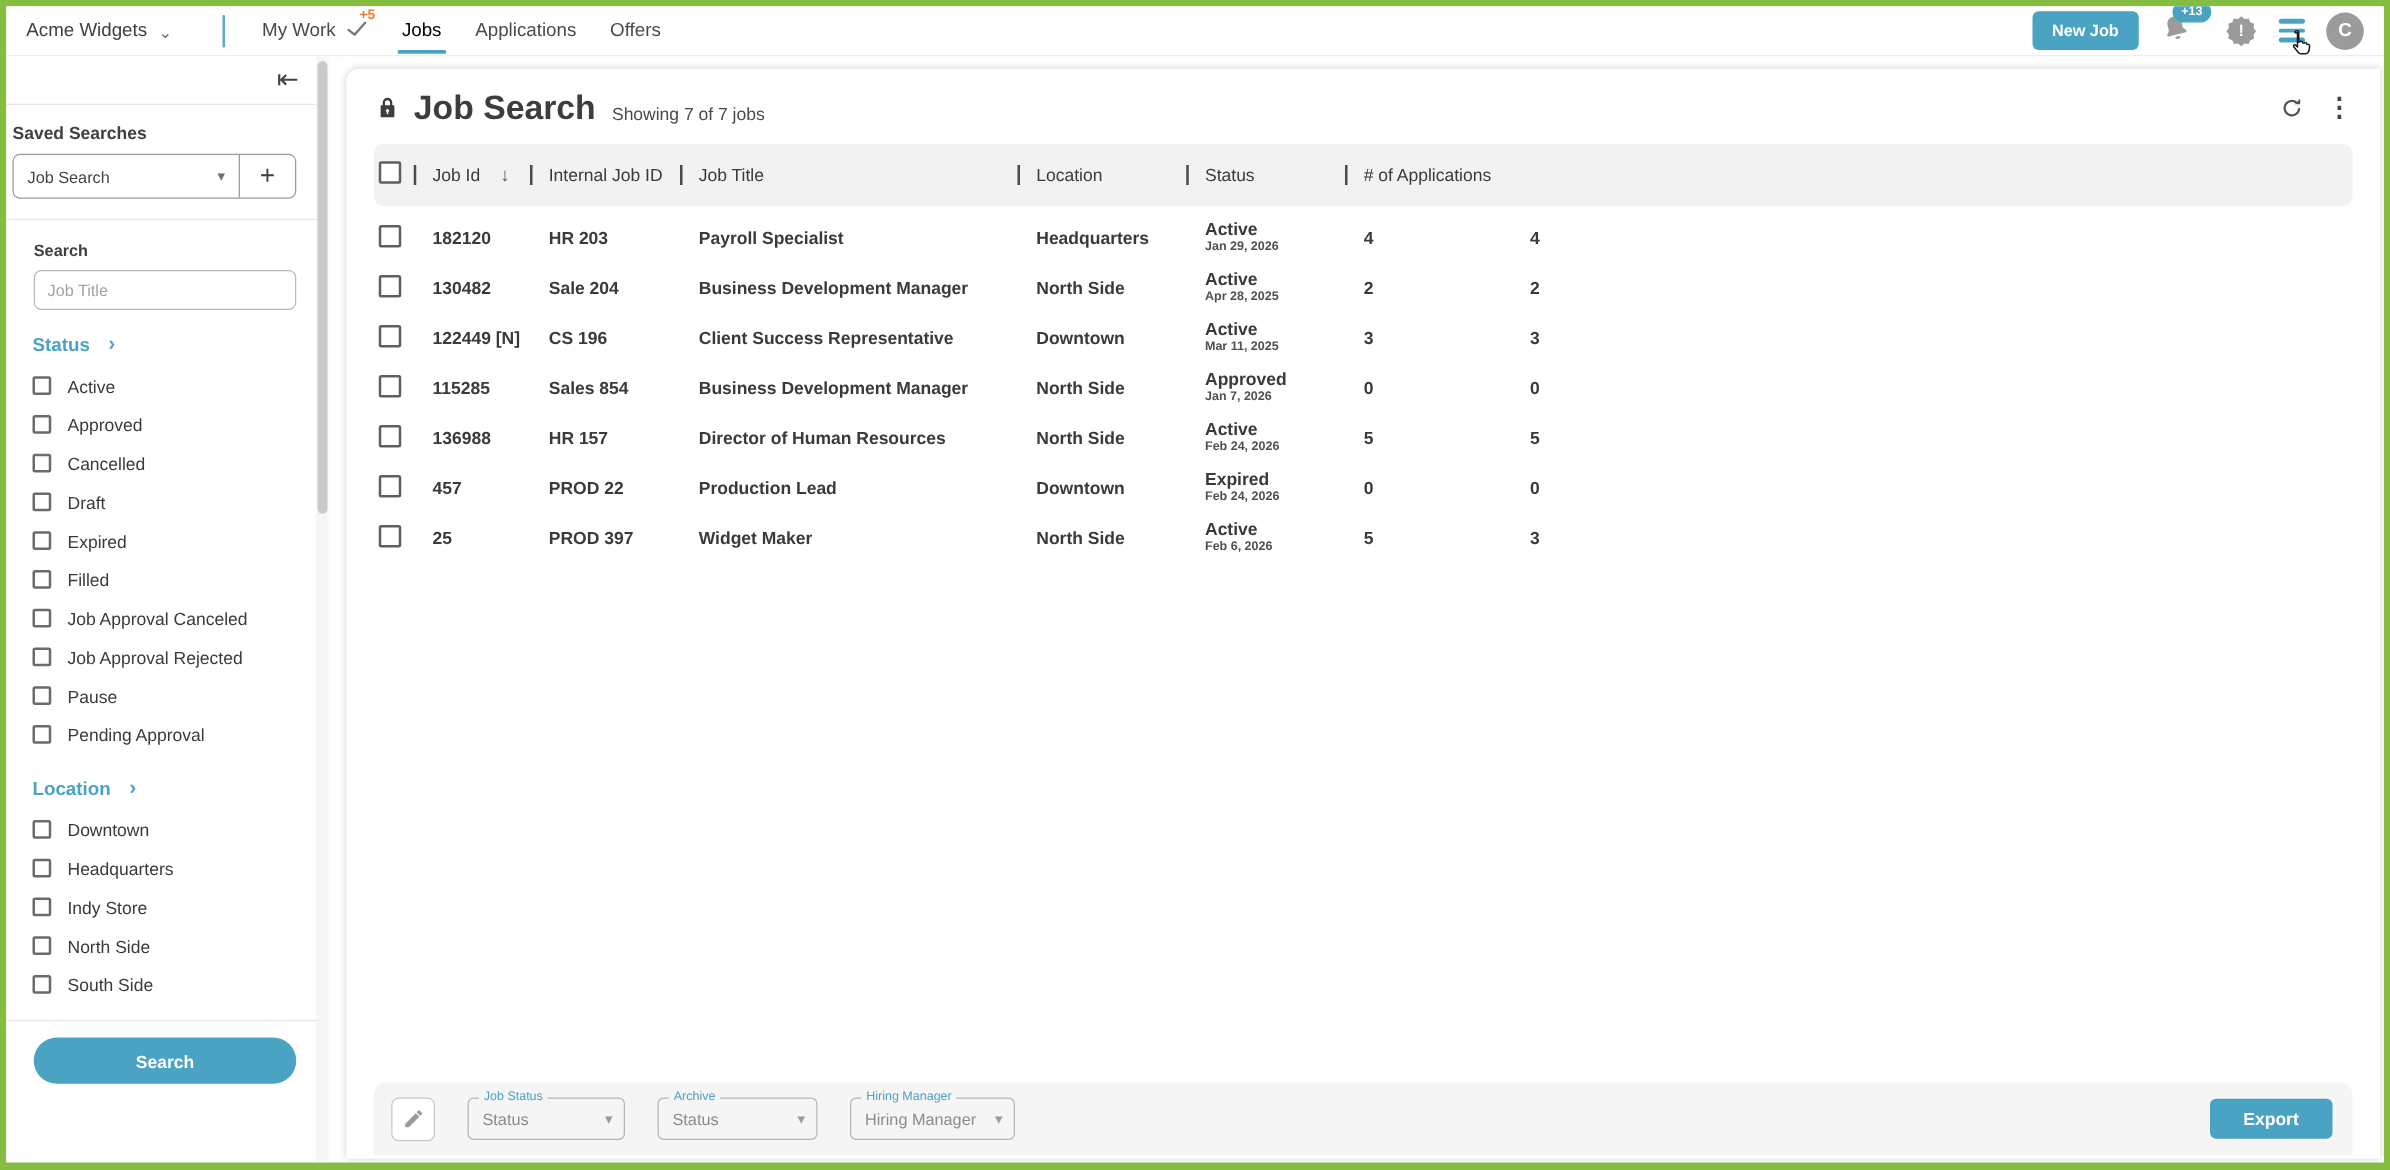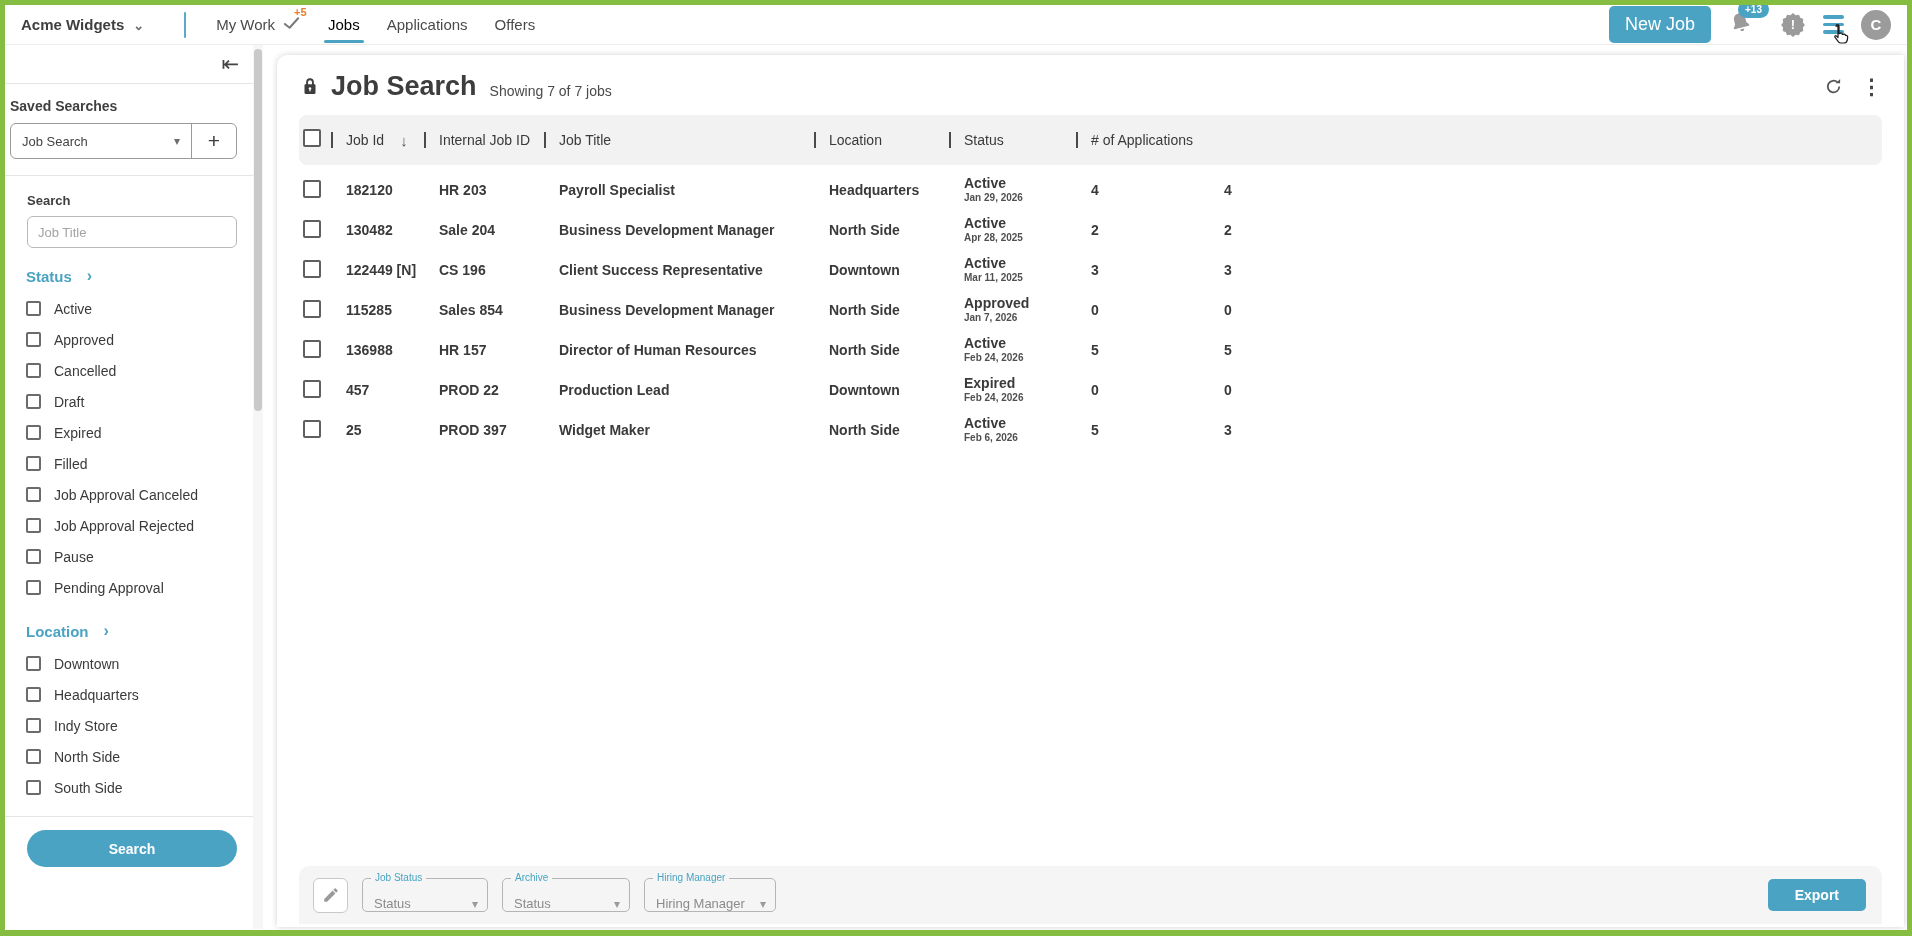--- a/index.html
+++ b/index.html
@@ -7,31 +7,31 @@
   body {
     font-family: "Liberation Sans", sans-serif;
     background: #ffffff;
     border: 5px solid #84bd3f;
     border-bottom-width: 6px;
     overflow: hidden;
     color: #3a3a3a;
   }
   
   .topbar { height: 40px; display: flex; align-items: center; padding: 0 16px 0 16px; background: #fff; border-bottom: 1px solid #ededed; position: relative; }
-  .brand { display: flex; align-items: center; gap: 9px; font-size: 15px; font-weight: 700; color: #3f3f3f; cursor: default; }
+  .brand { display: flex; align-items: center; gap: 9px; font-size: 15px; font-weight: 400; color: #3f3f3f; cursor: default; }
   .brand-chevron { color: #6e6e6e; font-size: 13px; margin-top: 2px; }
   .topbar-divider { width: 2px; height: 26px; background: #5aa9c7; margin: 0 30px 0 40px; border-radius: 1px; }
   .nav { display: flex; align-items: center; gap: 27px; height: 100%; }
   .nav-item { font-size: 15px; color: #4a4a4a; display: flex; align-items: center; height: 100%; position: relative; cursor: pointer; }
   .nav-item.active { color: #000000; font-weight: 500; }
   .nav-item.active::after { content:""; position: absolute; left: -4px; right: -4px; bottom: 1px; height: 3px; background: #4aa3c2; border-radius: 2px; }
   .mywork-icon-wrap { position: relative; margin-left: 7px; }
   .mywork-badge { position: absolute; top: -9px; left: 12px; color: #ee7c2b; font-size: 11px; font-weight: 700; }
   .topbar-right { margin-left: auto; display: flex; align-items: center; gap: 17px; }
-  .new-job-btn { background: #4aa3c2; color: #fff; font-size: 18px; font-weight: 400; border: none; border-radius: 5px; padding: 8px 16px; cursor: pointer; }
+  .new-job-btn { background: #4aa3c2; color: #fff; font-size: 13px; font-weight: 700; border: none; border-radius: 5px; padding: 8px 16px; cursor: pointer; }
   .bell-wrap { position: relative; margin-right: 10px; }
   .notif-badge { position: absolute; top: -9px; right: -16px; background: #4aa3c2; color: #fff; font-size: 10px; font-weight: 700; padding: 3px 7px; border-radius: 10px; }
   .seal-wrap { position: relative; width: 26px; height: 26px; }
   .seal-mark { position: absolute; left: 0; top: 0; width: 26px; height: 26px; display: flex; align-items: center; justify-content: center; color: #fff; font-weight: 700; font-size: 13px; }
   .hamburger { display: flex; flex-direction: column; gap: 4px; position: relative; cursor: pointer; }
   .hamburger span { width: 21px; height: 3.4px; background: #4aa3c2; border-radius: 2px; }
   .cursor-overlay { position: absolute; top: 8px; left: 5px; z-index: 50; }
   .avatar { width: 30px; height: 30px; border-radius: 50%; background: #9b9b9b; color: #fff; font-size: 15px; font-weight: 700; display: flex; align-items: center; justify-content: center; }
   
   .content { display: flex; height: 884px; }
@@ -81,21 +81,21 @@
   .cbox-lg { width: 18px; height: 18px; border: 2px solid #5f5f5f; border-radius: 2px; background: #fff; display: inline-block; }
   .tbody { margin-top: 5px; font-weight: bold; }
   .trow { height: 40px; font-size: 14px; color: #3a3a3a; }
   .tcell { padding-left: 15px; }
   .status-cell { line-height: 1.05; }
   .status-main { font-size: 14px; }
   .status-date { font-size: 10px; color: #4f4f4f; margin-top: 2px; }
   
   .footer-bar { margin-top: auto; margin-bottom: 3px; background: #f5f5f5; border-radius: 10px 10px 0 0; height: 58px; display: flex; align-items: center; padding: 0 16px 0 14px; gap: 14px; }
   .pencil-btn { width: 35px; height: 35px; background: #fff; border: 1px solid #c8c8c8; border-radius: 6px; display: flex; align-items: center; justify-content: center; cursor: pointer; }
-  .fselect { position: relative; height: 34px; border: 1px solid #b5b5b5; border-radius: 5px; display: flex; align-items: flex-end; padding: 0 9px 0 11px; gap: 10px; cursor: pointer; background: transparent; }
+  .fselect { position: relative; height: 34px; border: 1px solid #b5b5b5; border-radius: 5px; display: flex; align-items: center; padding: 0 9px 0 11px; gap: 10px; cursor: pointer; background: transparent; margin-left: 12px; }
   .fselect .flabel { position: absolute; top: -7px; left: 8px; font-size: 10px; color: #4aa3c2; background: #f5f5f5; padding: 0 4px; white-space: nowrap; }
   .fselect .fvalue { font-size: 13px; color: #8b8b8b; white-space: nowrap; }
   .fselect .arrow { color: #9a9a9a; font-size: 12px; margin-left: auto; }
   .w1 { width: 126px; } .w2 { width: 128px; } .w3 { width: 132px; }
   .export-btn { margin-left: auto; background: #4aa3c2; color: #fff; border: none; border-radius: 5px; font-size: 14px; font-weight: 700; padding: 8px 27px; cursor: pointer; font-family: "Liberation Sans", sans-serif; }
 </style>
 </head>
 <body>
 
 <header class="topbar">

